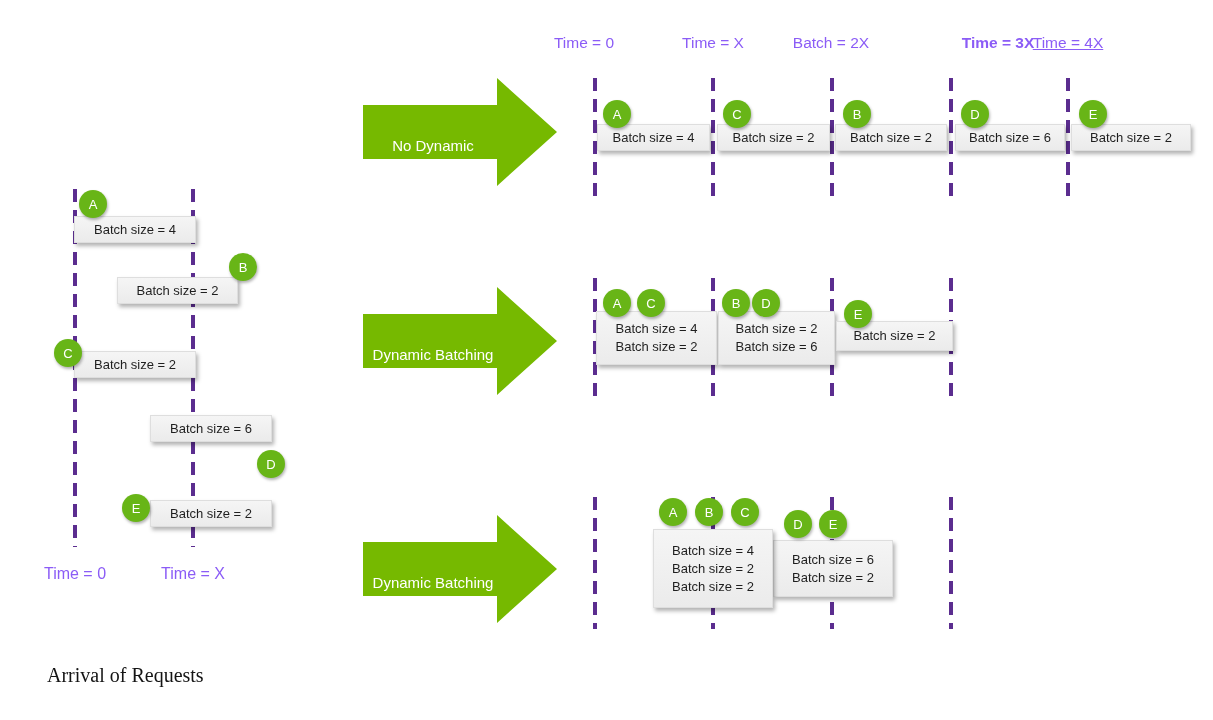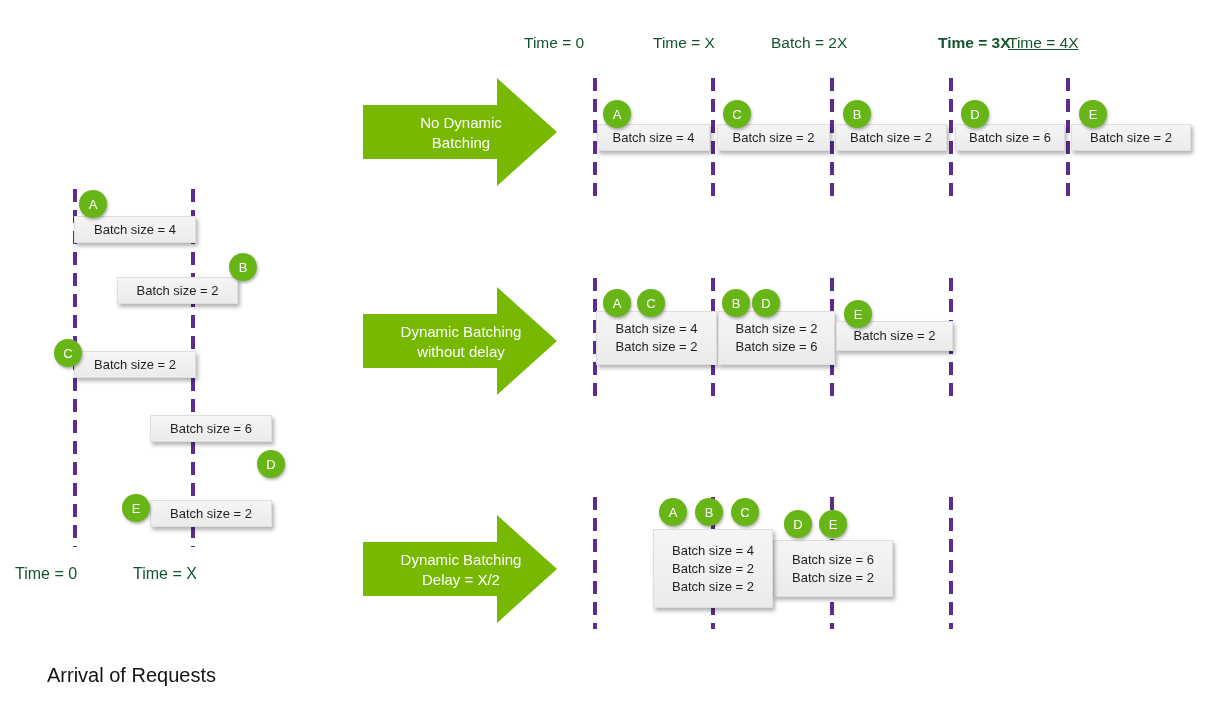--- a/index.html
+++ b/index.html
@@ -22,24 +22,24 @@
         box-shadow:1px 2px 3px rgba(0,0,0,0.30);z-index:3;}
   
   .infobox{position:absolute;left:53px;top:85px;width:164px;height:79px;background:#000;
            border:1px solid #8a8a8a;box-shadow:3px 3px 4px rgba(0,0,0,0.35);
            color:#fff;font-size:13.5px;line-height:20px;text-align:center;
            display:flex;align-items:center;justify-content:center;white-space:pre-line;z-index:2;}
   
   .arrow-wrap{position:absolute;width:194px;height:108px;}
   .arrow-wrap svg{position:absolute;left:0;top:0;}
   .arrow-wrap polygon{fill:#76b900;}
-  .arrow-label{position:absolute;left:0;top:20px;width:140px;height:70px;
+  .arrow-label{position:absolute;left:0;top:43px;width:140px;height:70px;
                display:flex;align-items:center;justify-content:center;text-align:center;
-               color:#fff;font-size:15px;line-height:20px;white-space:pre-line;margin-left:28px;}
-  .timelabel{position:absolute;width:120px;text-align:left;font-size:15.5px;color:#14532d;}
+               color:#fff;font-size:15px;line-height:20px;white-space:pre-line;}
+  .timelabel{position:absolute;width:120px;text-align:center;font-size:15.5px;color:#8b5cf6;}
   .sectitle{position:absolute;font-size:20px;color:#141414;}
 </style>
 </head>
 <body>
 
 <div id="canvas">
 
 
   <div class="vline" style="left:73px;top:189px;height:358px;"></div>
   <div class="vline" style="left:191px;top:189px;height:358px;"></div>
@@ -55,21 +55,21 @@
 
   <div class="batchbox single" style="left:150px;top:415px;width:122px;height:27px;">Batch size = 6</div>
   <div class="chip" style="left:257px;top:450px;">D</div>
 
   <div class="chip" style="left:122px;top:494px;">E</div>
   <div class="batchbox single" style="left:150px;top:500px;width:122px;height:27px;">Batch size = 2</div>
 
   <div class="timelabel" style="left:15px;top:565px;font-size:16px;">Time = 0</div>
   <div class="timelabel" style="left:133px;top:565px;font-size:16px;">Time = X</div>
 
-  <div class="sectitle" style="left:47px;top:664px;">Arrival of Requests</div>
+  <div class="sectitle" style="left:47px;top:664px;font-family:Liberation Serif, serif;">Arrival of Requests</div>
 
   <div class="timelabel" style="left:524px;top:34px;">Time = 0</div>
   <div class="timelabel" style="left:653px;top:34px;">Time = X</div>
   <div class="timelabel" style="left:771px;top:34px;">Batch = 2X</div>
   <div class="timelabel" style="left:938px;top:34px;font-weight:bold;">Time = 3X</div>
   <div class="timelabel" style="left:1008px;top:34px;text-decoration:underline;">Time = 4X</div>
 
   <div class="arrow-wrap" style="left:363px;top:78px;">
     <svg width="194" height="108" viewBox="0 0 194 108">
       <polygon points="0,27 134,27 134,0 194,54 134,108 134,81 0,81"></polygon>

